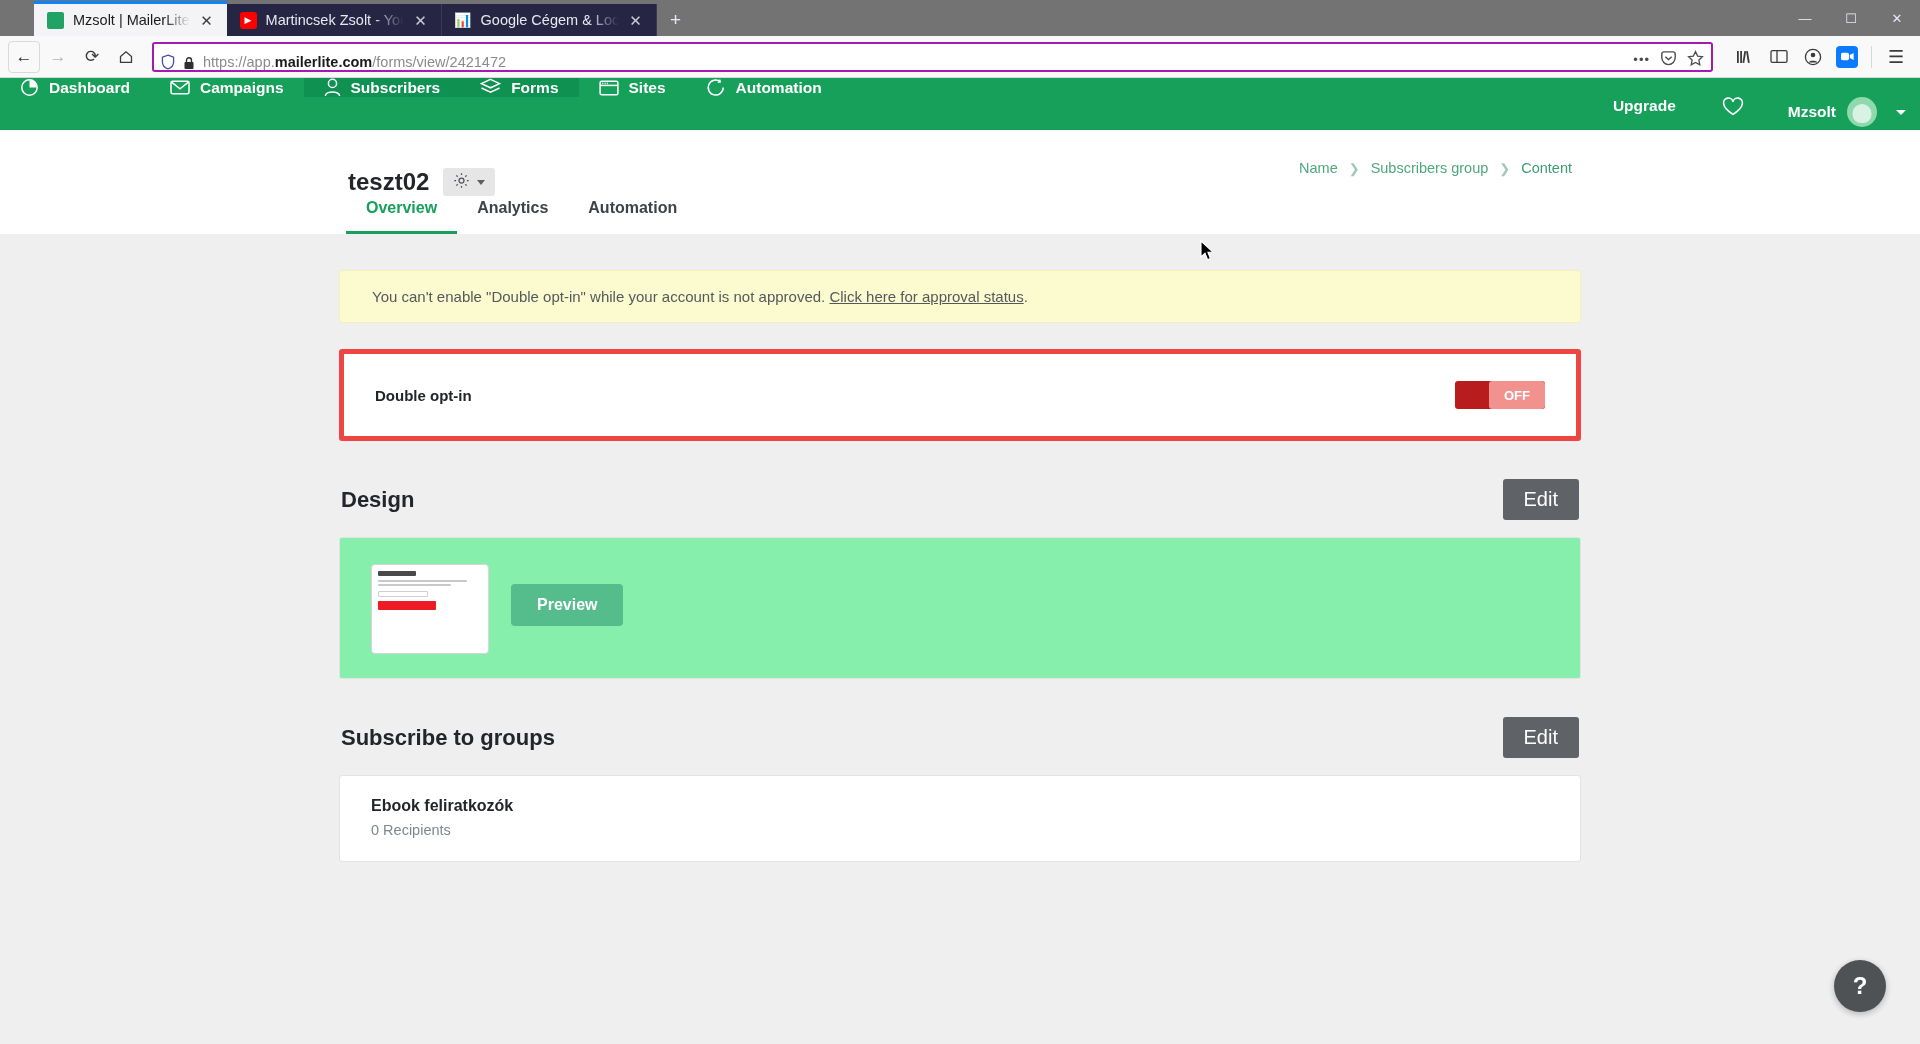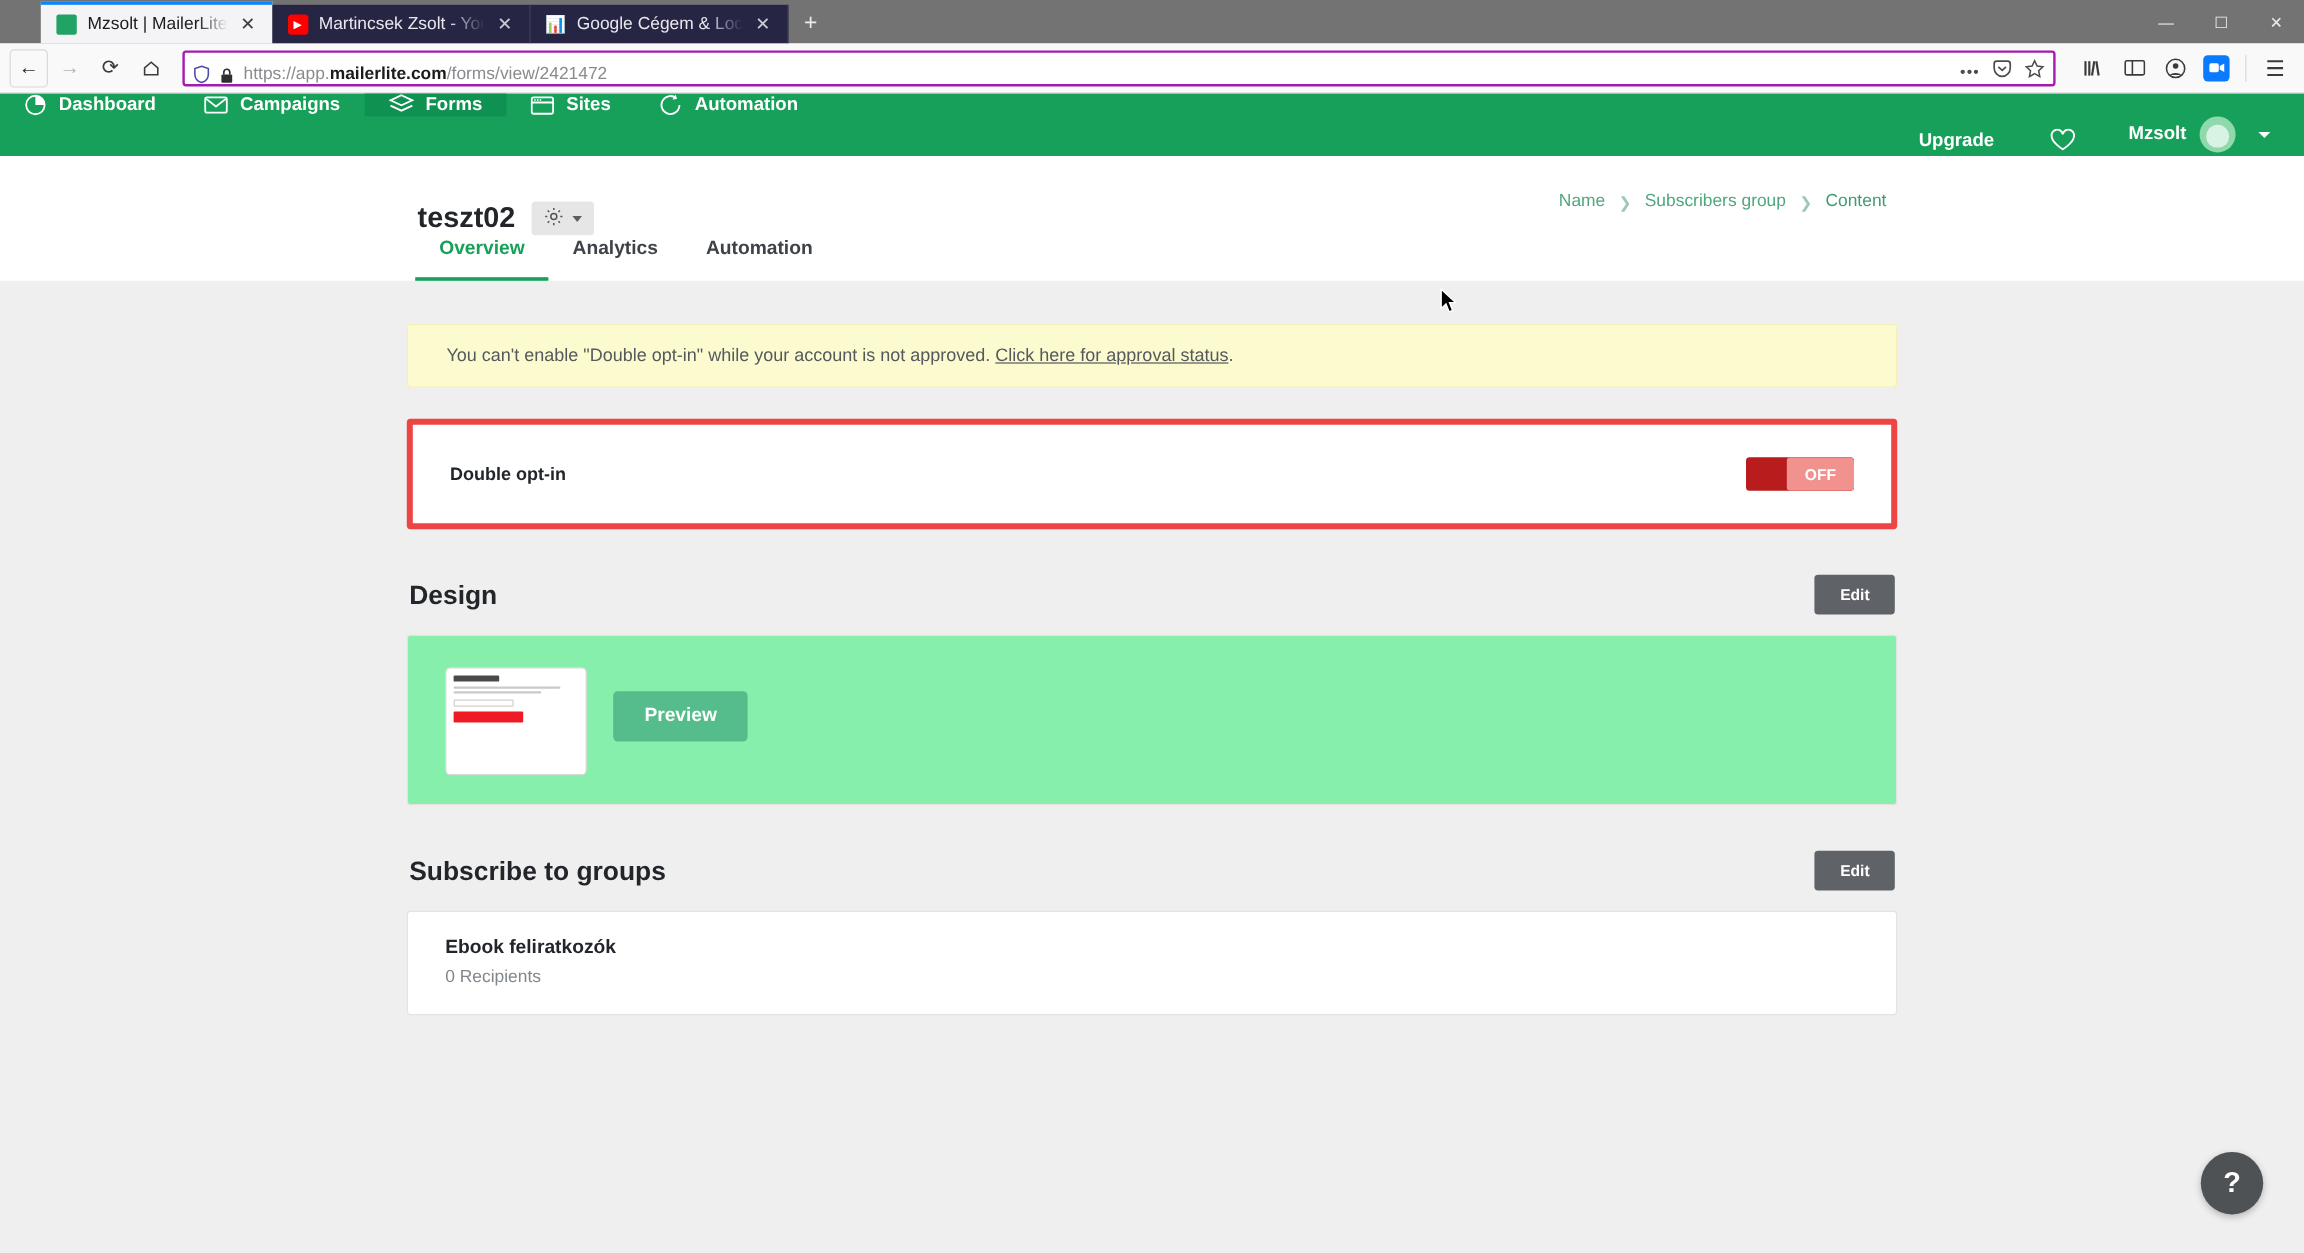--- a/index.html
+++ b/index.html
@@ -140,21 +140,21 @@
   .nav-item {
     display: flex; align-items: center; gap: 10px;
     padding: 0 20px;
     font-size: 15.5px;
     font-weight: 700;
     cursor: pointer;
     white-space: nowrap;
   }
   .nav-item.hl { background: #0e9151; }
   .nav-item svg { display: block; }
-  .app-nav-right { margin-left: auto; display: flex; align-items: flex-end; gap: 16px; padding-right: 28px; }
+  .app-nav-right { margin-left: auto; display: flex; align-items: flex-start; gap: 16px; padding-right: 14px; }
   .upgrade-link {
     font-size: 15.5px; font-weight: 700; color: #fff;
     padding: 0 16px; cursor: pointer;
   }
   .heart-btn { padding: 0 14px; display: flex; align-items: center; cursor: pointer; }
   .user-box { display: flex; align-items: center; gap: 11px; padding-left: 14px; cursor: pointer; }
   .user-name { font-size: 15.5px; font-weight: 700; }
   .avatar {
     width: 30px; height: 30px; border-radius: 50%;
     background: #8fd9ad;
@@ -289,21 +289,21 @@
     margin-top: 38px;
     padding: 0 2px;
   }
   .section-title { font-size: 22px; font-weight: 700; color: #22252a; }
   .edit-btn {
     margin-left: auto;
     background: #5f6266;
     color: #fff;
     border: none;
     border-radius: 3px;
-    font-size: 13px; font-weight: 700;
+    font-size: 20px; font-weight: 400;
     padding: 9px 21px;
     cursor: pointer;
   }
 
   .design-card {
     background: #86efac;
     border: 1px solid #e3e3e3;
     border-radius: 3px;
     margin-top: 17px;
     padding: 26px 31px;
@@ -494,20 +494,29 @@
     <div class="nav-item">
       <span>
         <svg width="20" height="17" viewBox="0 0 20 17" fill="none" stroke="#fff" stroke-width="1.5">
           <rect x="1" y="2.2" width="18" height="12.6" rx="1.6"></rect>
           <path d="M1.6 3.2 L10 9.8 L18.4 3.2"></path>
         </svg>
       </span>
       <span>Campaigns</span>
     </div>
 
+    <div class="nav-item hl">
+      <span>
+        <svg width="17" height="19" viewBox="0 0 17 19" fill="none" stroke="#fff" stroke-width="1.5">
+          <circle cx="8.5" cy="5.4" r="4.1"></circle>
+          <path d="M1.4 18 C1.4 12.6 15.6 12.6 15.6 18"></path>
+        </svg>
+      </span>
+      <span>Subscribers</span>
+    </div>
 
     <div class="nav-item hl">
       <span>
         <svg width="21" height="19" viewBox="0 0 21 19" fill="none" stroke="#fff" stroke-width="1.5">
           <path d="M10.5 1.4 L19.6 5.6 L10.5 9.8 L1.4 5.6 Z"></path>
           <path d="M1.4 10 L10.5 14.2 L19.6 10"></path>
         </svg>
       </span>
       <span>Forms</span>
     </div>

